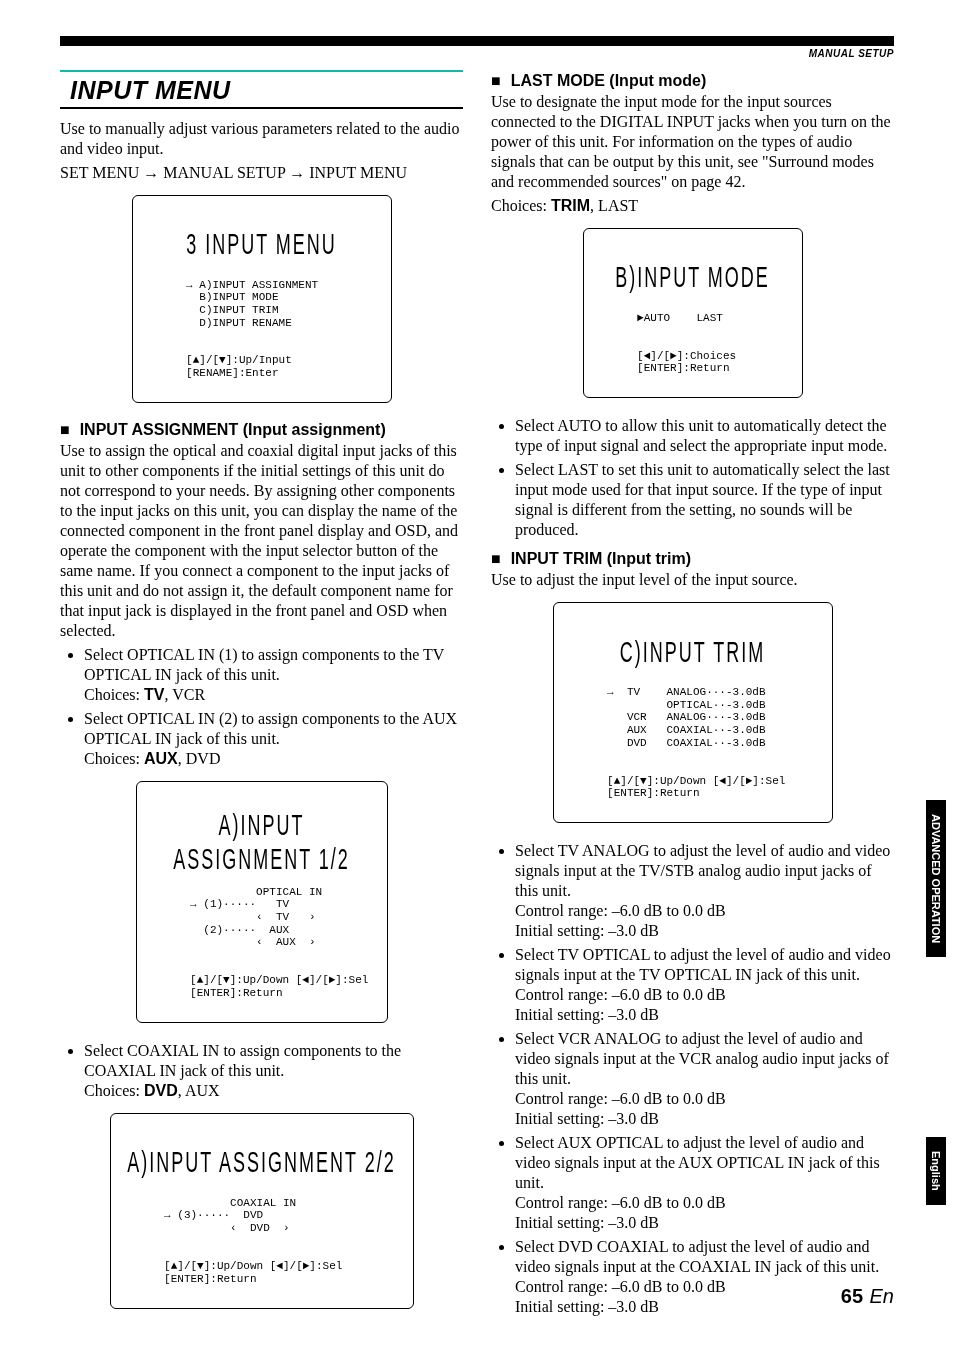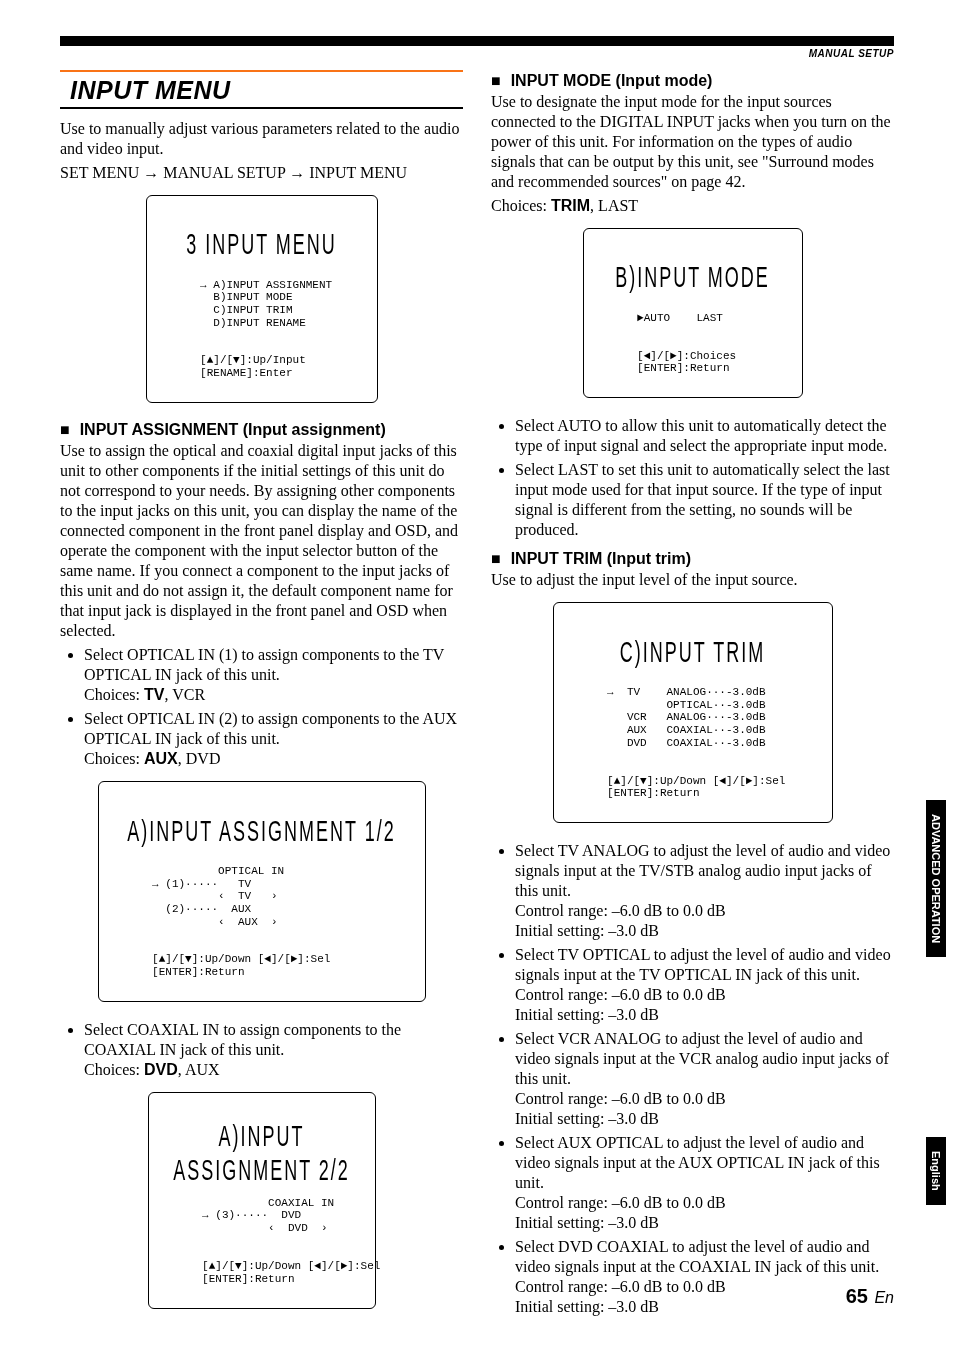--- a/index.html
+++ b/index.html
@@ -41,21 +41,21 @@
     right: 60px;
     bottom: 90px;
     display: flex;
     gap: 28px;
   }
   .col {
     flex: 1 1 0;
   }
 
   .section-title-box {
-    border-top: 2px solid #f97316;
+    border-top: 2px solid #14b8a6;
     border-bottom: 2px solid #000;
     padding: 4px 10px 2px 10px;
     margin-bottom: 10px;
     display: inline-block;
     width: 100%;
     box-sizing: border-box;
   }
   .section-title-box span {
     font-family: Arial, Helvetica, sans-serif;
     font-weight: bold;
@@ -65,21 +65,21 @@
   }
 
   p {
     margin: 0 0 4px 0;
     line-height: 1.25;
   }
 
   .osd {
     border: 1.5px solid #000;
     border-radius: 6px;
-    width: 232px;
+    width: 260px;
     margin: 12px auto 18px auto;
     padding: 10px 14px 10px 14px;
     font-family: "Courier New", Courier, monospace;
     font-size: 11px;
     line-height: 1.15;
     text-align: left;
     white-space: pre;
     box-sizing: border-box;
   }
   .osd .osd-title {
@@ -140,21 +140,21 @@
     right: 60px;
     bottom: 40px;
     font-family: Arial, Helvetica, sans-serif;
   }
   .page-num .num {
     font-weight: bold;
     font-size: 20px;
   }
   .page-num .en {
     font-style: italic;
-    font-size: 16px;
+    font-size: 20px;
     margin-left: 2px;
   }
 </style>
 </head>
 <body>
 
 <div class="top-rule"></div>
 <div class="top-rule-label">MANUAL SETUP</div>
 
 <div class="content">
@@ -186,54 +186,54 @@
       <li>
         <span>Select OPTICAL IN (1) to assign components to the TV OPTICAL IN jack of this unit.</span><br>
         <span>Choices: </span><span class="bold">TV</span><span>, VCR</span>
       </li>
       <li>
         <span>Select OPTICAL IN (2) to assign components to the AUX OPTICAL IN jack of this unit.</span><br>
         <span>Choices: </span><span class="bold">AUX</span><span>, DVD</span>
       </li>
     </ul>
 
-    <div class="osd" style="width:328px;">
+    <div class="osd" style="width:252px;">
       <span class="osd-title">A)INPUT ASSIGNMENT 1/2</span>
       <span class="line-left">          OPTICAL IN</span>
       <span class="line-left">→ (1)·····   TV</span>
       <span class="line-left">          ‹  TV   ›</span>
       <span class="line-left">  (2)·····  AUX</span>
       <span class="line-left">          ‹  AUX  ›</span>
       <br>
       <span class="line-c">[▲]/[▼]:Up/Down [◄]/[►]:Sel</span>
       <span class="line-c">[ENTER]:Return</span>
     </div>
 
     <ul class="bullets">
       <li>
         <span>Select COAXIAL IN to assign components to the COAXIAL IN jack of this unit.</span><br>
         <span>Choices: </span><span class="bold">DVD</span><span>, AUX</span>
       </li>
     </ul>
 
-    <div class="osd" style="width:228px;">
+    <div class="osd" style="width:304px;">
       <span class="osd-title">A)INPUT ASSIGNMENT 2/2</span>
       <span class="line-left">          COAXIAL IN</span>
       <span class="line-left">→ (3)·····  DVD</span>
       <span class="line-left">          ‹  DVD  ›</span>
       <br>
       <span class="line-c">[▲]/[▼]:Up/Down [◄]/[►]:Sel</span>
       <span class="line-c">[ENTER]:Return</span>
     </div>
 
   </div>
 
   <div class="col">
 
-    <div class="h2">INPUT MODE (Input mode)</div>
+    <div class="h2">LAST MODE (Input mode)</div>
     <p>Use to designate the input mode for the input sources connected to the DIGITAL INPUT jacks when you turn on the power of this unit. For information on the types of audio signals that can be output by this unit, see "Surround modes and recommended sources" on page 42.</p>
     <p>
       <span>Choices: </span><span class="bold">TRIM</span><span>, LAST</span>
     </p>
 
     <div class="osd" style="width:220px;">
       <span class="osd-title">B)INPUT MODE</span>
       <span class="line-left">►AUTO    LAST</span>
       <br>
       <span class="line-c">[◄]/[►]:Choices</span>

